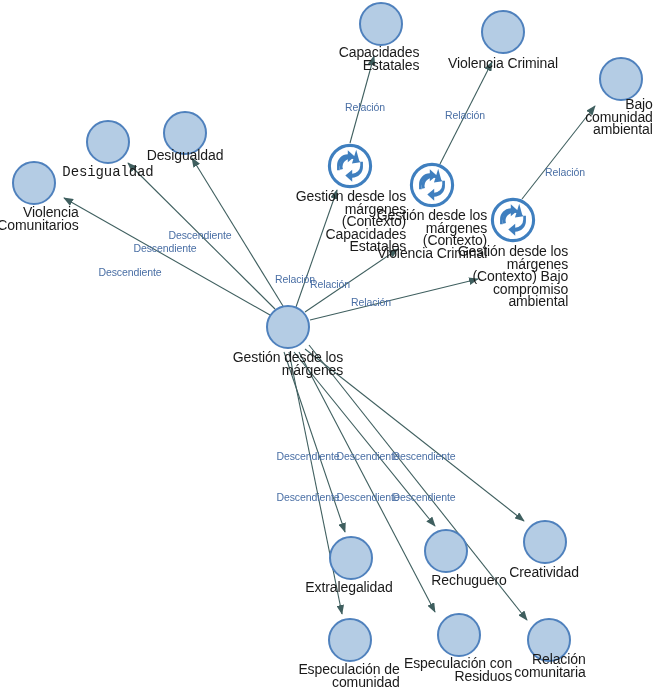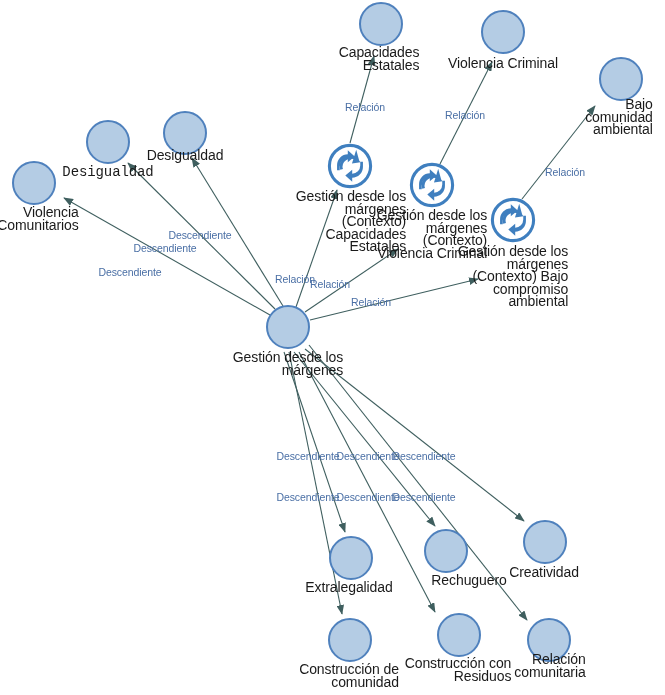--- a/index.html
+++ b/index.html
@@ -136,26 +136,26 @@
         <div class="disc" style="background: rgb(180, 204, 228); border-color: rgb(79, 129, 189);"></div>
       </div>
       <div class="node-label" style="left: 445px; top: 574px; color: rgb(26, 26, 26); padding-left: 48px;">Rechuguero</div>
       <div class="node" style="left: 545px; top: 542px;">
         <div class="disc" style="background: rgb(180, 204, 228); border-color: rgb(79, 129, 189);"></div>
       </div>
       <div class="node-label" style="left: 544px; top: 566px; color: rgb(26, 26, 26);">Creatividad</div>
       <div class="node" style="left: 350px; top: 640px;">
         <div class="disc" style="background: rgb(180, 204, 228); border-color: rgb(79, 129, 189);"></div>
       </div>
-      <div class="node-label" style="left: 349px; top: 663px; color: rgb(26, 26, 26);">Construcción de
+      <div class="node-label" style="left: 349px; top: 663px; color: rgb(26, 26, 26);">Especulación de
 comunidad</div>
       <div class="node" style="left: 459px; top: 635px;">
         <div class="disc" style="background: rgb(180, 204, 228); border-color: rgb(79, 129, 189);"></div>
       </div>
-      <div class="node-label" style="left: 458px; top: 657px; color: rgb(26, 26, 26);">Construcción con
+      <div class="node-label" style="left: 458px; top: 657px; color: rgb(26, 26, 26);">Especulación con
 Residuos</div>
       <div class="node" style="left: 549px; top: 640px;">
         <div class="disc" style="background: rgb(180, 204, 228); border-color: rgb(79, 129, 189);"></div>
       </div>
       <div class="node-label" style="left: 550px; top: 653px; color: rgb(26, 26, 26);">Relación
 comunitaria</div>
       <div class="icon-node" style="left: 350px; top: 166px;"><svg width="46" height="46" viewBox="0 0 48 48">
           <circle cx="24" cy="24" r="21.5" fill="none" stroke="#3f7fbf" stroke-width="3.2"></circle>
           <path d="M15.2 27.6 A10 10 0 0 1 30.5 16.6 L32.2 18.9 L28.2 19.6 L30.4 12.4 L32.2 18.9" fill="none" stroke="#3f7fbf" stroke-width="3"></path>
           <path d="M10.5 23 a11.2 11.2 0 0 1 11.2 -11.2 l0 -4.2 l7.2 6.4 l-7.2 6.2 l0 -4.2 a8.4 8.4 0 0 0 -8.4 8.4 l0 4 l-2.8 0 z" fill="#3f7fbf"></path>

